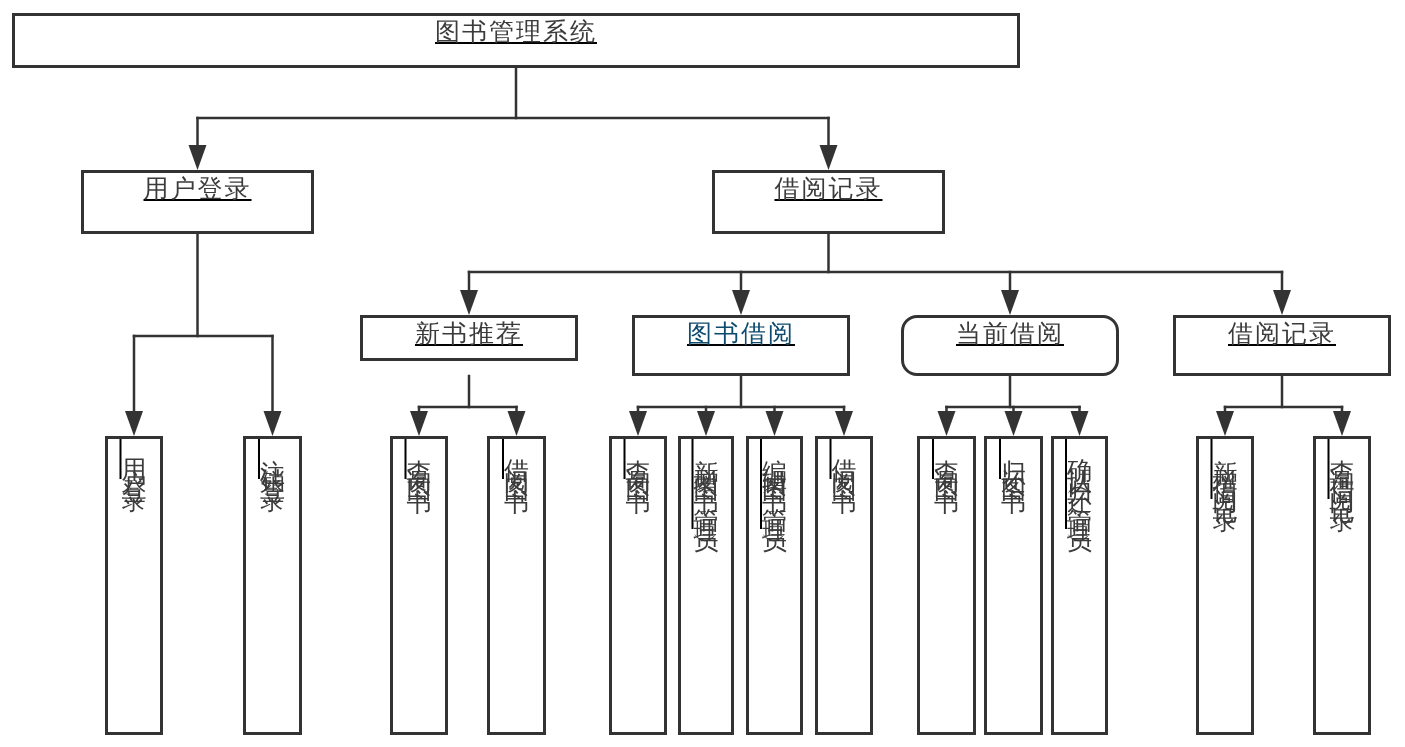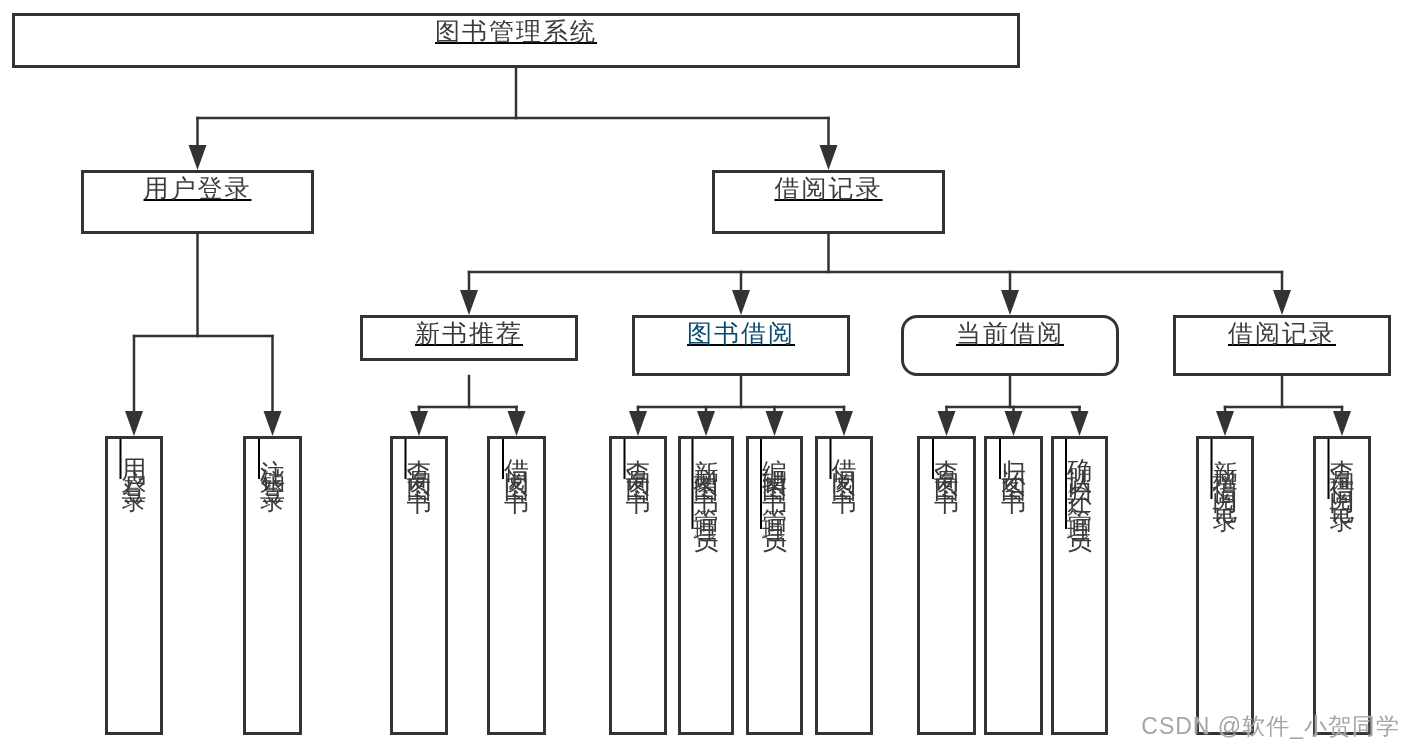--- a/index.html
+++ b/index.html
@@ -138,14 +138,13 @@
       <div class="node vertical" style="left: 1051px; top: 436px; width: 57px; height: 299px; border-color: rgb(51, 51, 51);">
         <span class="lbl" style="color: rgb(59, 59, 59);">确认归还（管理员）</span>
       </div>
       <div class="node vertical" style="left: 1196px; top: 436px; width: 58px; height: 299px; border-color: rgb(51, 51, 51);">
         <span class="lbl" style="color: rgb(59, 59, 59);">新增借阅记录</span>
       </div>
       <div class="node vertical" style="left: 1313px; top: 436px; width: 58px; height: 299px; border-color: rgb(51, 51, 51);">
         <span class="lbl" style="color: rgb(59, 59, 59);">查询借阅记录</span>
       </div>
     </div>
-  <div id="watermark">CSDN @软件_小贺同学</div>
 </div>
 
 </body></html>

